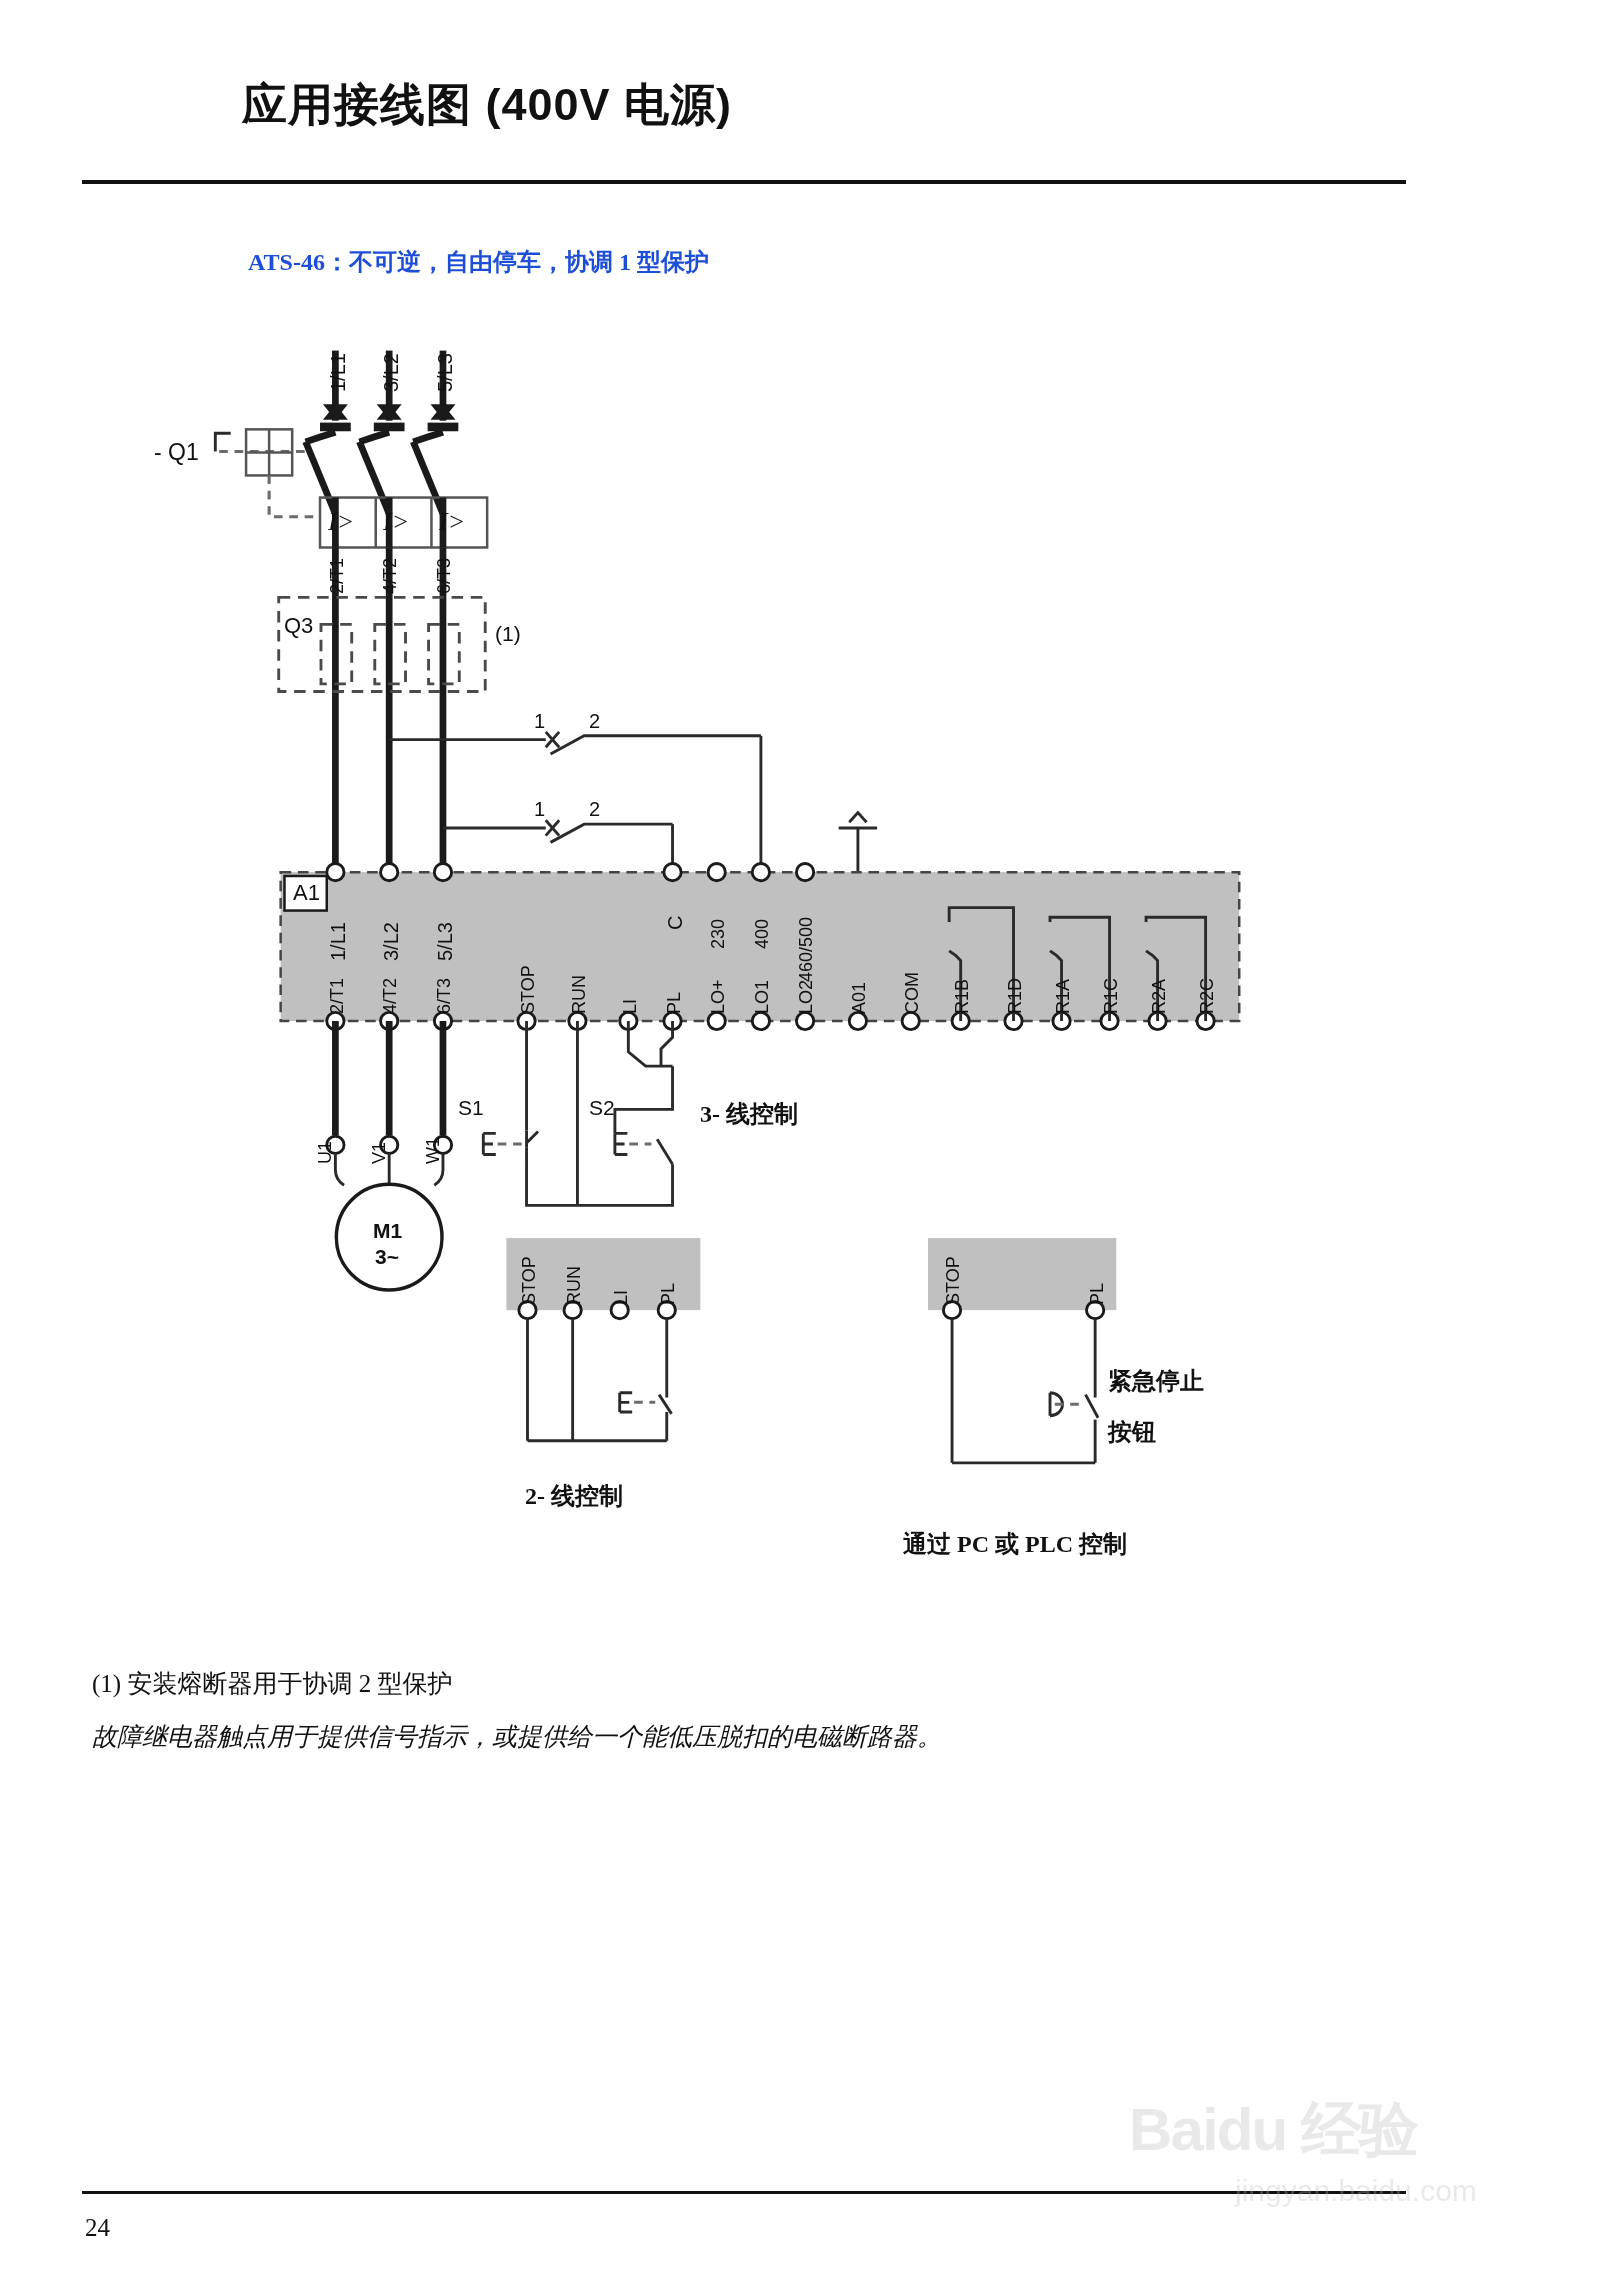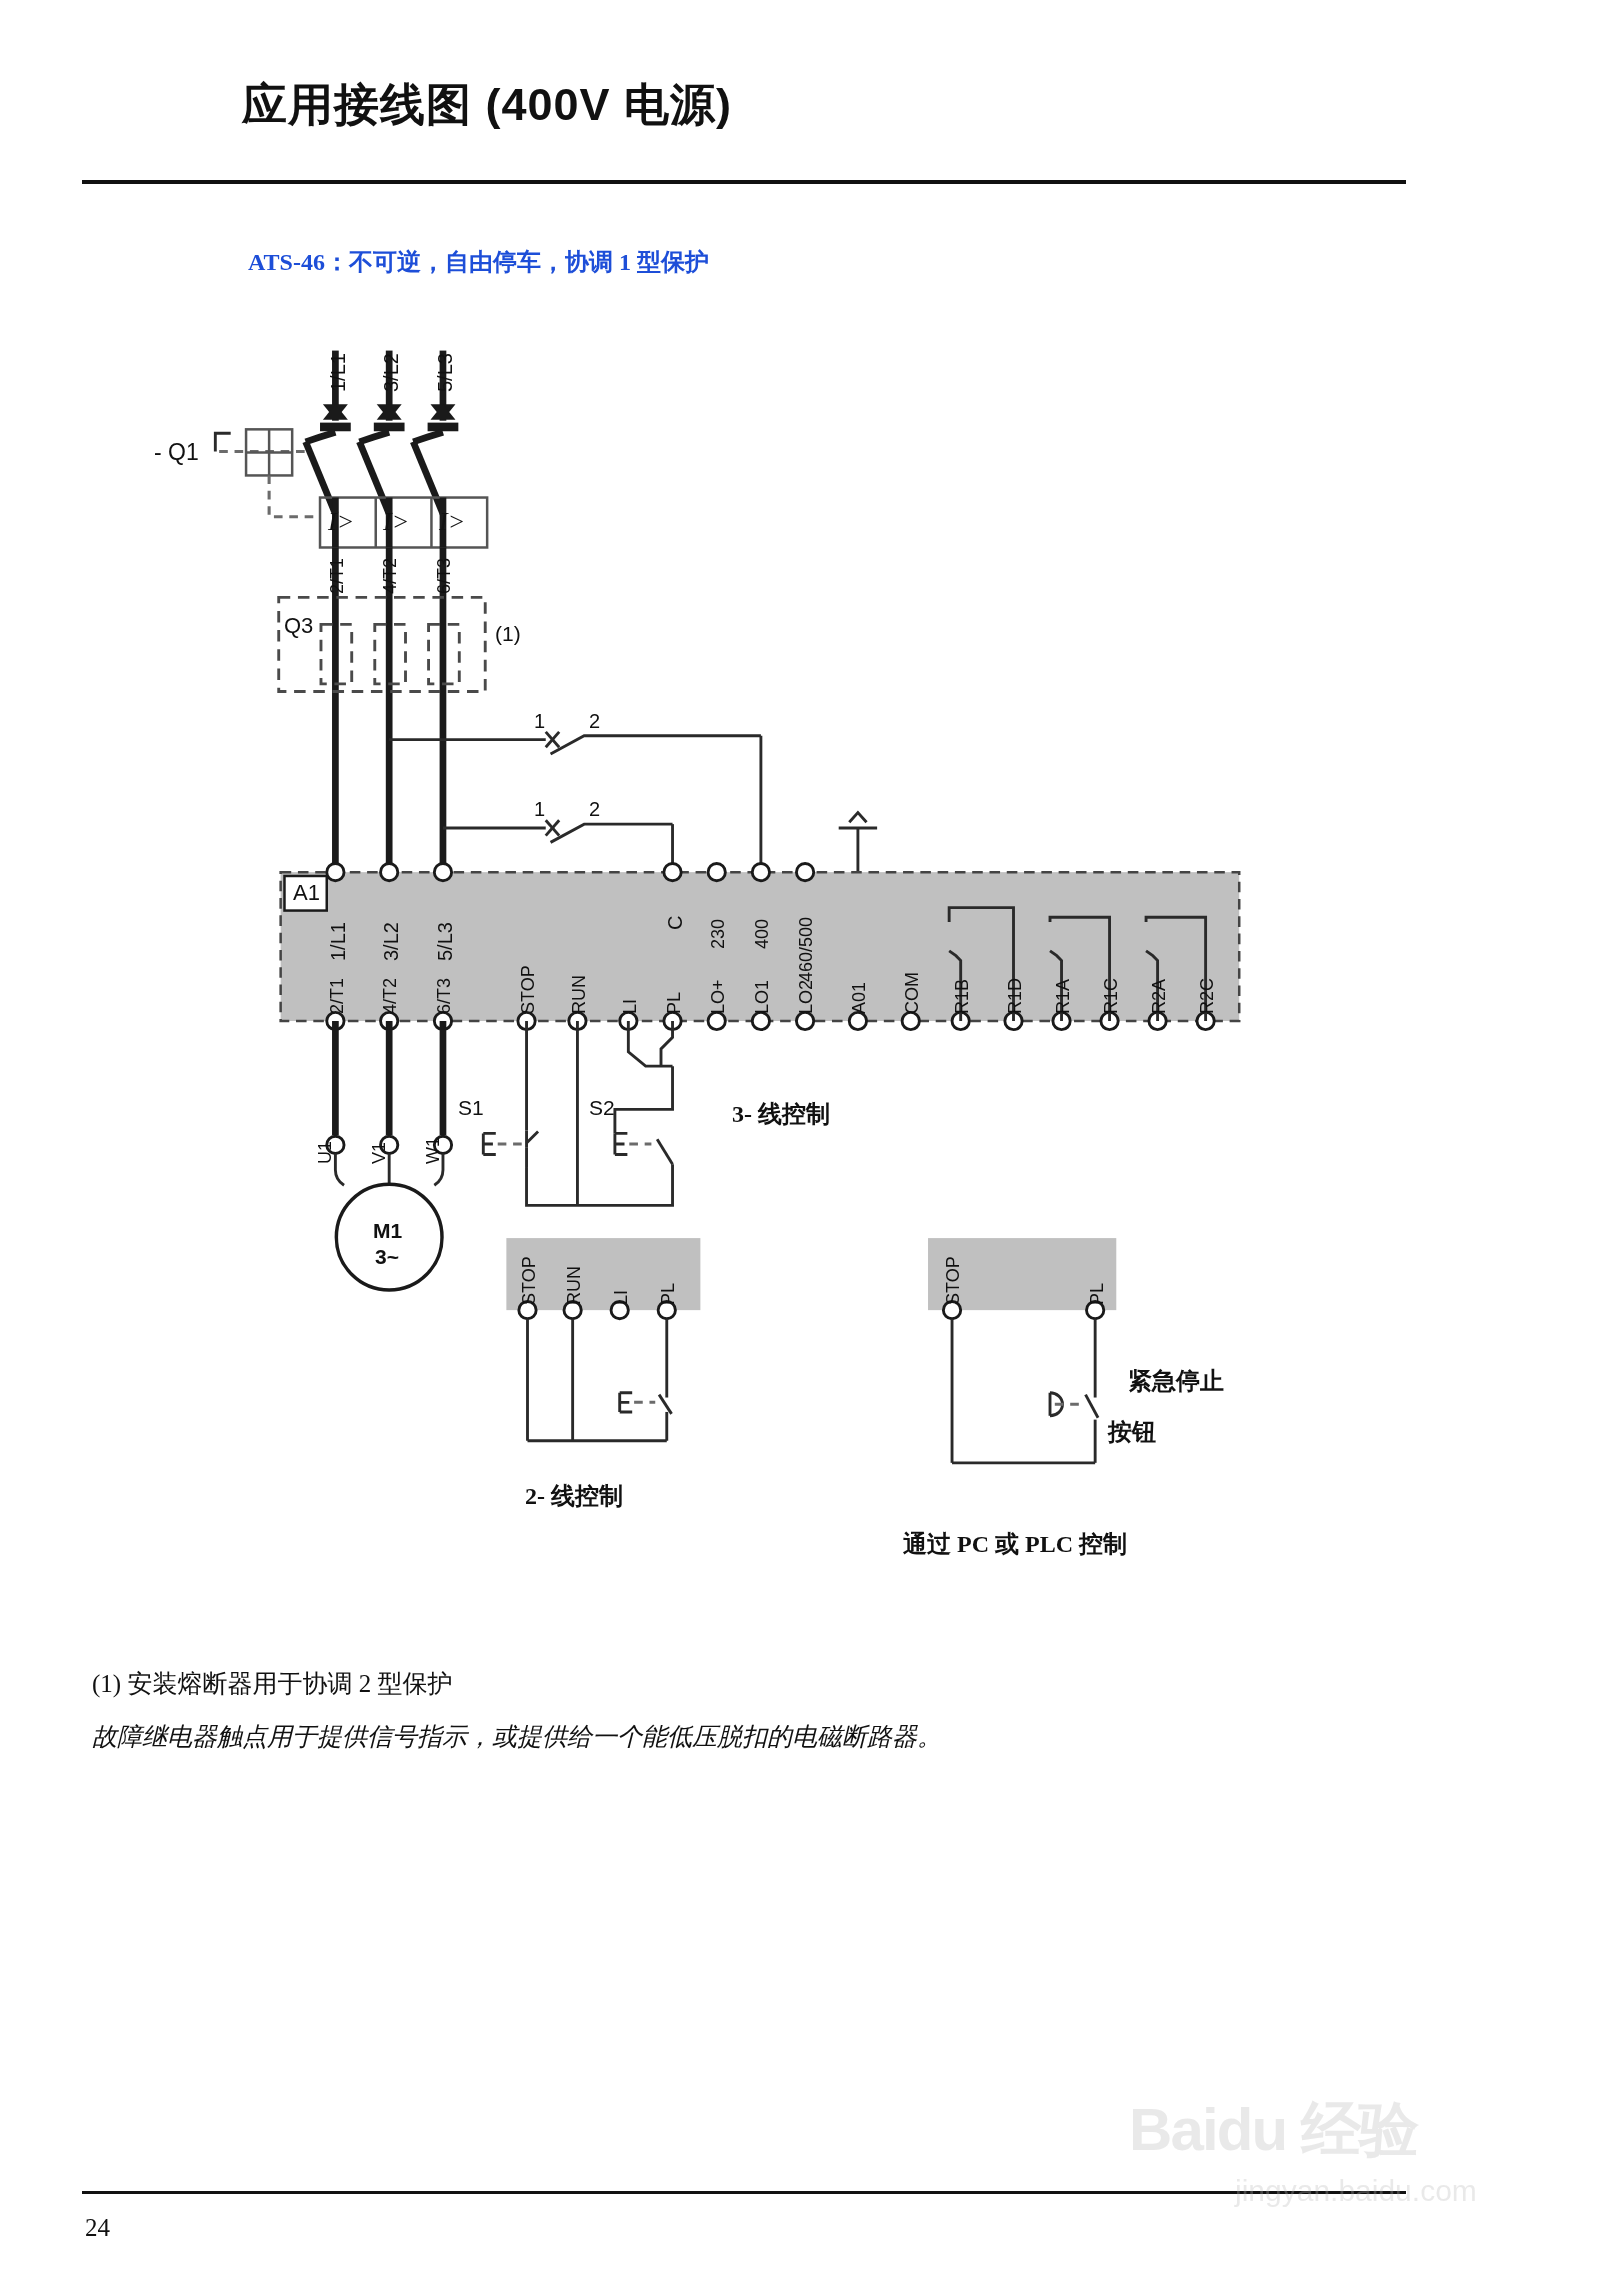--- a/index.html
+++ b/index.html
@@ -413,33 +413,33 @@
 
   <div class="lbl vert small" style="left:316px; top:1164px;">U1</div>
   <div class="lbl vert small" style="left:370px; top:1164px;">V1</div>
   <div class="lbl vert small" style="left:424px; top:1164px;">W1</div>
   <div class="lbl bold" style="left:373px; top:1220px; font-size:21px;">M1</div>
   <div class="lbl bold" style="left:375px; top:1246px; font-size:21px;">3~</div>
 
   <div class="lbl" style="left:458px; top:1097px; font-size:21px;">S1</div>
   <div class="lbl" style="left:589px; top:1097px; font-size:21px;">S2</div>
 
-  <div class="lbl cn" style="left:732px; top:1102px;">3- 线控制</div>
+  <div class="lbl cn" style="left:700px; top:1102px;">3- 线控制</div>
   <div class="lbl cn" style="left:525px; top:1484px;text-align:right;">2- 线控制</div>
   <div class="lbl cn" style="left:903px; top:1532px;">通过 PC 或 PLC 控制</div>
 
   <div class="lbl vert small" style="left:520px; top:1305px;">STOP</div>
   <div class="lbl vert small" style="left:565px; top:1305px;">RUN</div>
   <div class="lbl vert small" style="left:612px; top:1305px;">LI</div>
   <div class="lbl vert small" style="left:659px; top:1305px;">PL</div>
 
   <div class="lbl vert small" style="left:944px; top:1305px;">STOP</div>
   <div class="lbl vert small" style="left:1088px; top:1305px;">PL</div>
 
-  <div class="lbl cn" style="left:1108px; top:1369px;margin-left:20px;">紧急停止</div>
+  <div class="lbl cn" style="left:1108px; top:1369px;">紧急停止</div>
   <div class="lbl cn" style="left:1108px; top:1420px;">按钮</div>
 
   <div class="note" style="left:92px; top:1667px;">(1) 安装熔断器用于协调 2 型保护</div>
   <div class="note" style="left:92px; top:1720px;font-style:italic;">故障继电器触点用于提供信号指示，或提供给一个能低压脱扣的电磁断路器。</div>
 
   <div class="footer-rule"></div>
   <div class="page-number">24</div>
 
   <div class="watermark">
     <div class="wm-main">Baidu 经验</div>

